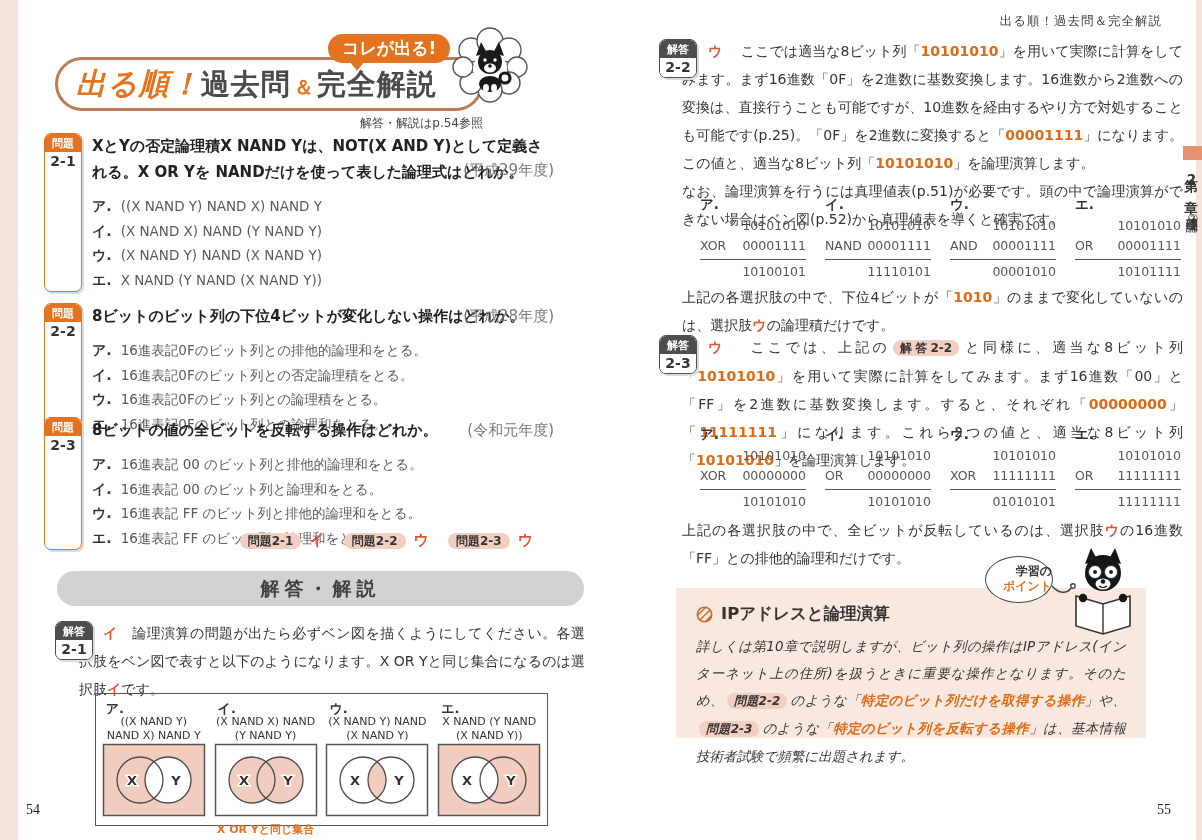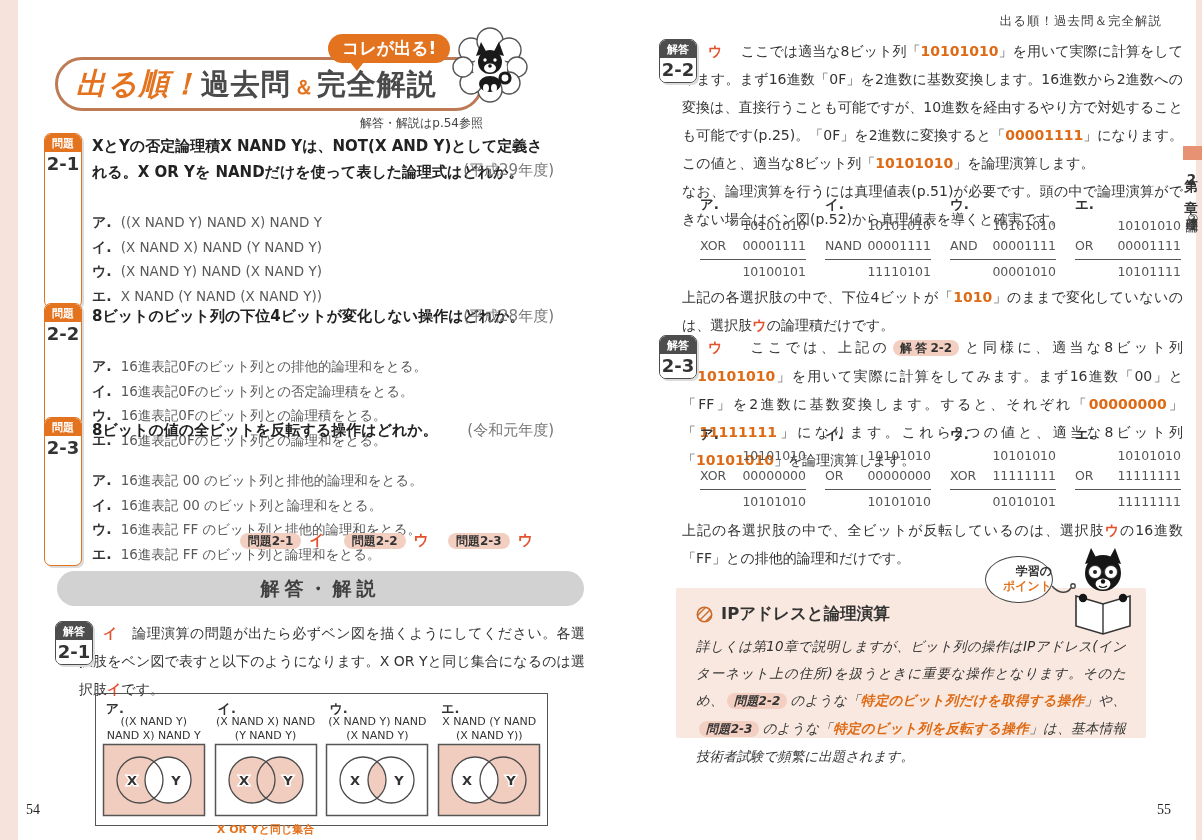--- a/index.html
+++ b/index.html
@@ -26,30 +26,30 @@
   .bubble { position:absolute; left:328px; top:34px; background:var(--accent); color:#fff;
     font-size:17px; font-weight:800; border-radius:15px; padding:3px 14px; z-index:3; }
   .bubble::after { content:""; position:absolute; left:22px; bottom:-8px;
     border-left:7px solid transparent; border-right:7px solid transparent; border-top:9px solid var(--accent); }
   .ref-note { position:absolute; left:55px; top:115px; width:428px; text-align:right; font-size:12px; color:#444; }
 
   
   .badge { width:38px; border-radius:7px; overflow:hidden; text-align:center;
     box-shadow:2px 2px 0 #dcdcdc; background:#fff; flex:none; }
   .badge .bt { display:block; font-size:11px; font-weight:bold; color:#fff; padding:2px 0 1px; }
-  .badge .bn { display:block; font-size:18px; font-weight:bold; color:#333; padding:1px 0 2px; background:#fff; }
+  .badge .bn { display:block; font-size:14px; font-weight:bold; color:#333; padding:1px 0 2px; background:#fff; }
   .badge.q { border:1.6px solid var(--accent); } .badge.q .bt { background:var(--accent); }
   .badge.a { border:1.6px solid #4d4d4d; } .badge.a .bt { background:#4d4d4d; }
 
   
   .prob { position:absolute; left:44px; width:510px; display:flex; gap:10px; }
   .prob-text { position:relative; flex:1; }
   .stmt { font-size:15px; font-weight:bold; color:#222; line-height:26px; }
   .year { position:absolute; right:0; font-size:15px; color:#777; font-weight:normal; }
-  .choices { margin-top:25px; }
+  .choices { margin-top:9px; }
   .choice { font-size:13.5px; line-height:24.5px; color:#5a5a5a; }
   .choice b { color:#333; margin-right:9px; font-size:14px; }
 
   
   .answers-row { position:absolute; left:55px; top:530px; width:478px; text-align:right; }
   .answers-row .pair { margin-left:14px; }
   .pill { background:var(--pink); border-radius:9px; padding:1px 8px; font-size:12px; font-weight:bold; color:#333; }
   .ansletter { color:var(--ans); font-weight:bold; font-size:15px; margin-left:8px; }
 
   

